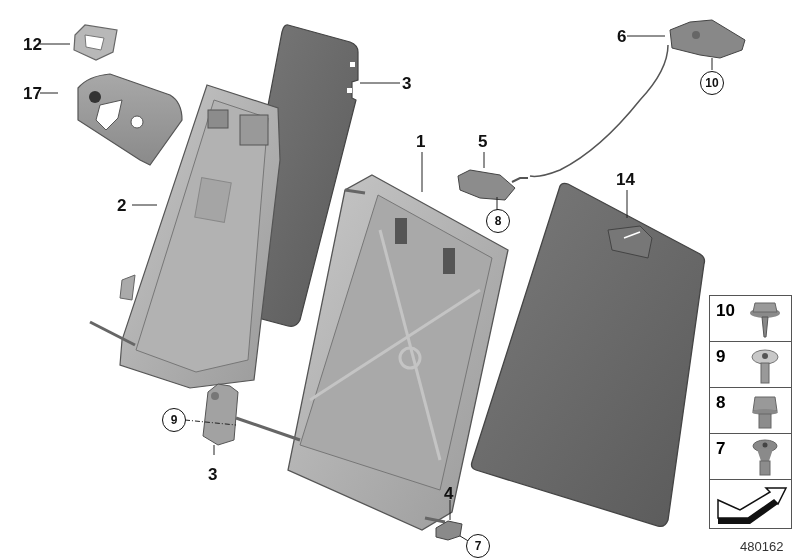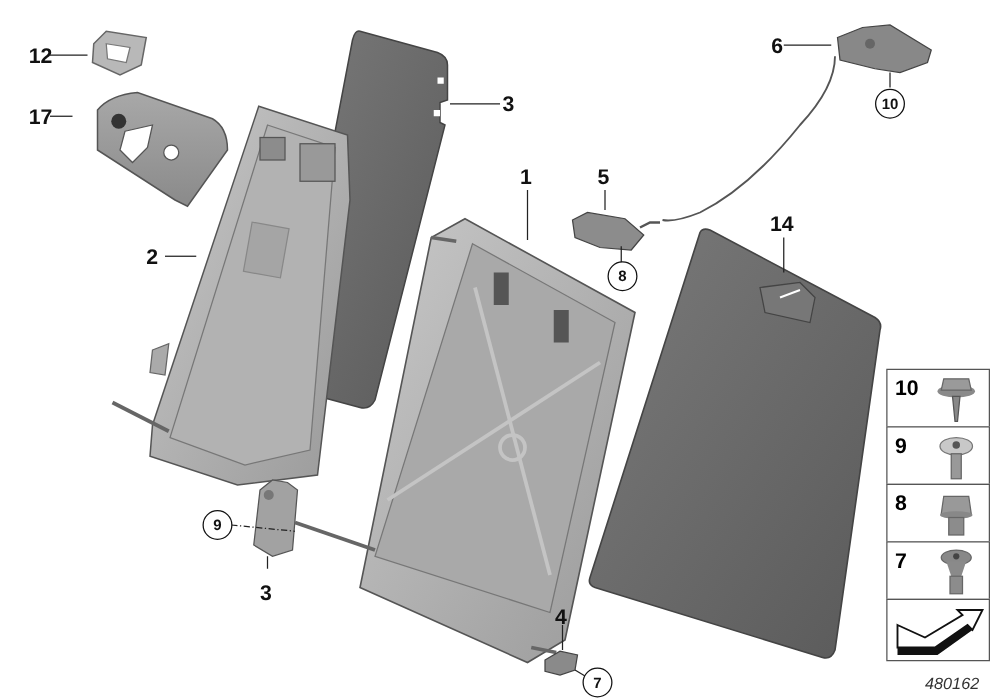--- a/index.html
+++ b/index.html
@@ -5,21 +5,21 @@
   html, body { margin:0; padding:0; background:#ffffff; }
   body { width:800px; height:560px; position:relative; overflow:hidden; font-family:"Liberation Sans", sans-serif; }
   .stage { position:absolute; left:0; top:0; width:778px; height:560px; }
   .callout { position:absolute; font-weight:bold; font-size:17px; color:#111; line-height:1; }
   .circ { position:absolute; width:24px; height:24px; border:1.6px solid #111; border-radius:50%; box-sizing:border-box;
           font-weight:bold; font-size:12px; display:flex; align-items:center; justify-content:center; background:#fff; color:#111; }
   .legend { position:absolute; left:709px; top:296px; width:83px; }
   .legend-cell { width:83px; height:47px; border:1px solid #555; box-sizing:border-box; position:relative; background:#fff; margin-top:-1px; }
   .legend-cell .num { position:absolute; left:6px; top:5px; font-weight:bold; font-size:17px; }
   .legend-cell svg { position:absolute; right:6px; top:3px; }
-  .catalog { position:absolute; left:740px; top:539px; font-size:13px; color:#333;font-style:italic; }
+  .catalog { position:absolute; left:740px; top:539px; font-size:13px; color:#333; }
 </style>
 </head>
 <body>
 
 <div class="stage">
 <svg width="800" height="560" viewBox="0 0 800 560" style="position:absolute;left:0;top:0">
   <defs>
     <linearGradient id="panelG" x1="0" y1="0" x2="1" y2="1">
       <stop offset="0" stop-color="#7a7a7a"></stop>
           <stop offset="1" stop-color="#5a5a5a"></stop>

